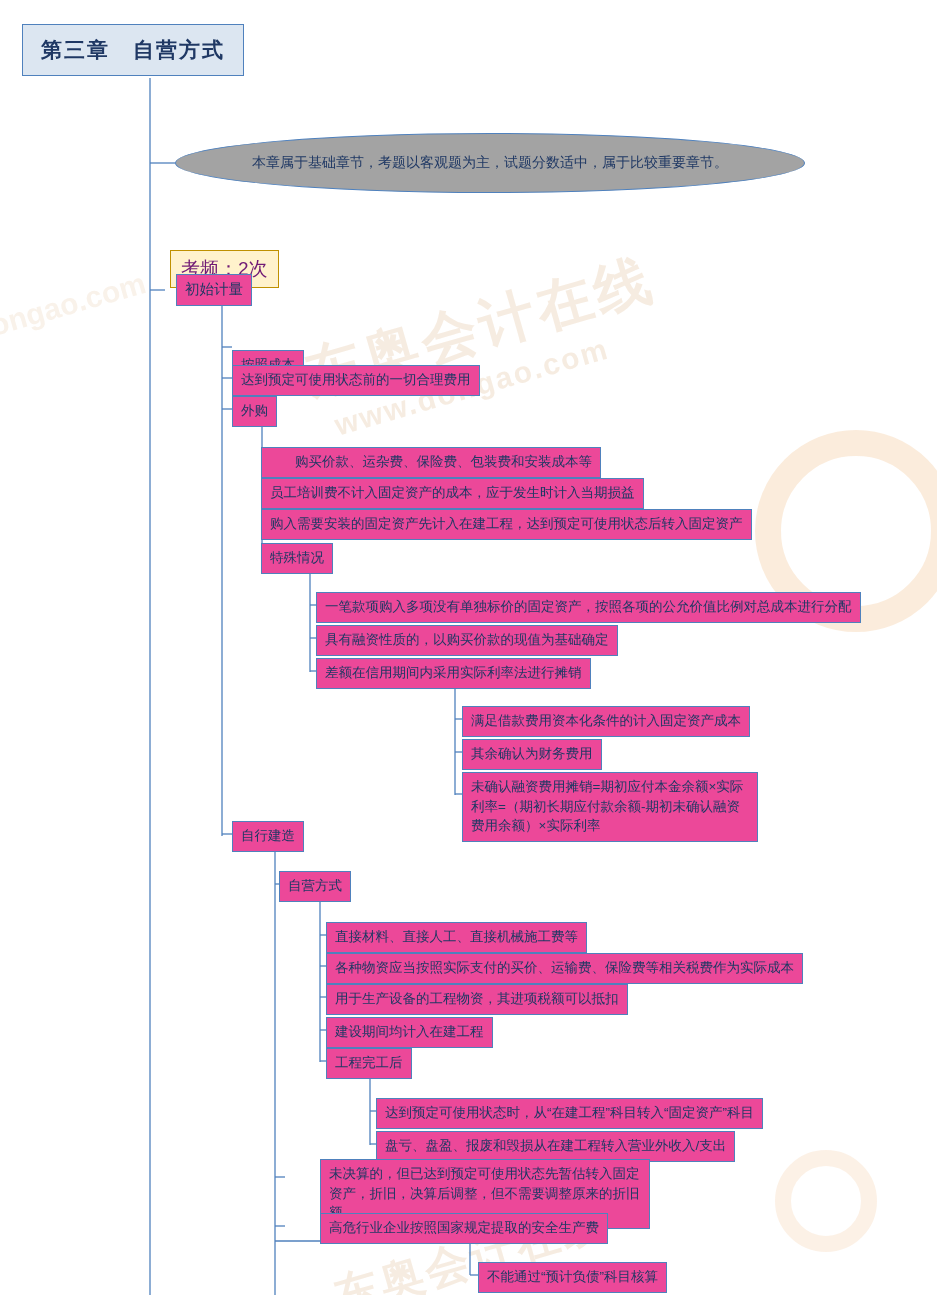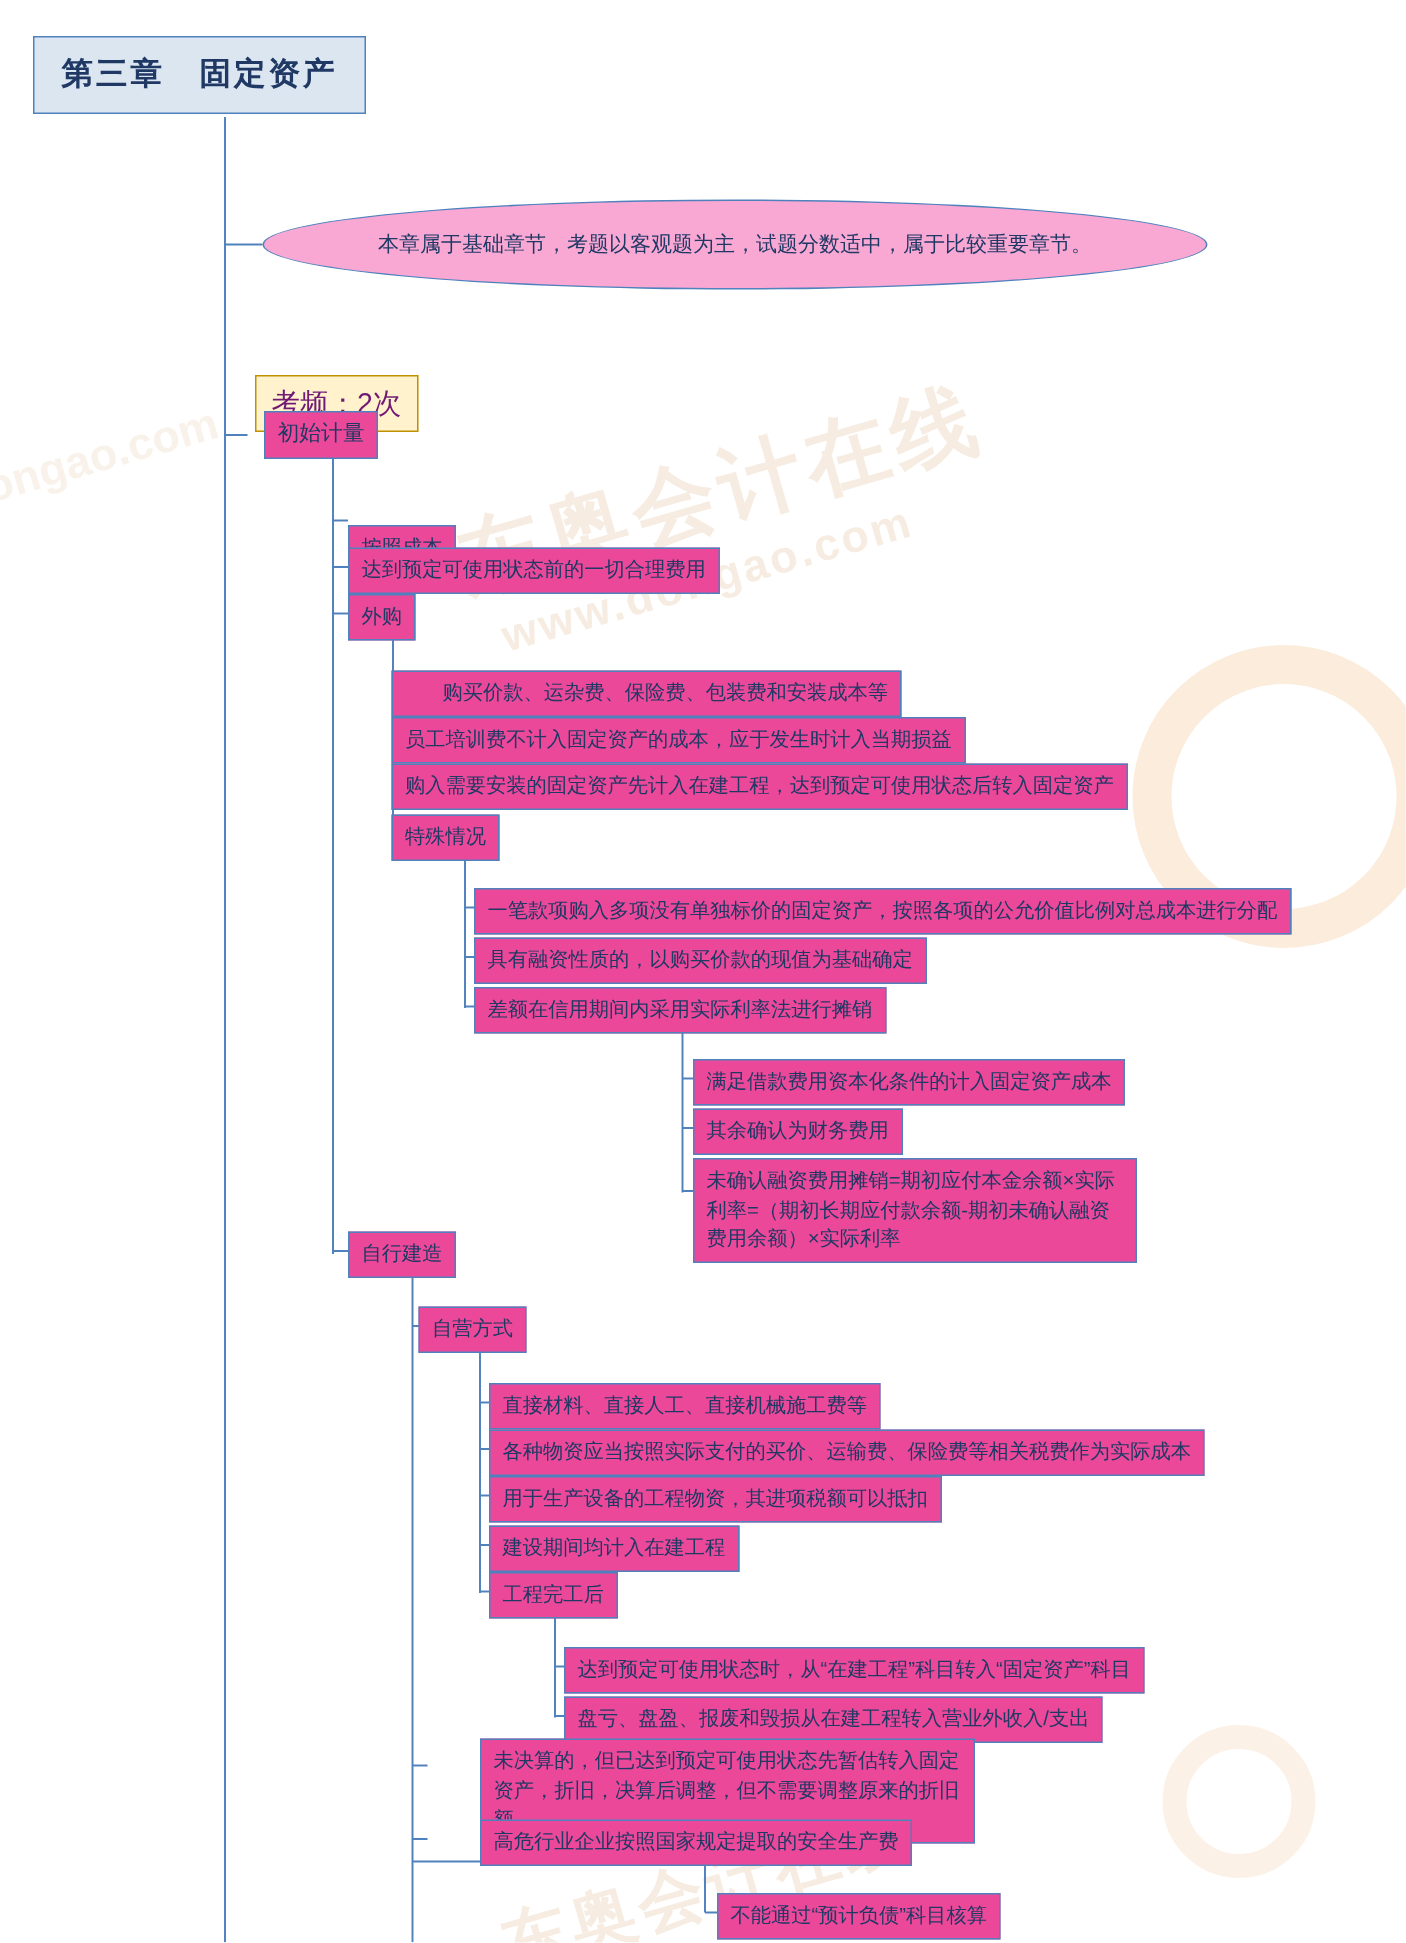--- a/index.html
+++ b/index.html
@@ -39,21 +39,21 @@
     background:#dce6f1;
     border:1.4px solid #4f81bd;
     font-size:21px;
     font-weight:bold;
     letter-spacing:2px;
     padding:10px 18px;
   }
   .ellipse{
     position:absolute;
     box-sizing:border-box;
-    background:#f9a8d4;
+    background:#a3a3a3;
     border:1px solid #4f81bd;
     border-radius:50%;
     color:#1f3864;
     font-size:14px;
     display:flex;align-items:center;justify-content:center;
     text-align:center;
     padding:0 18px;
   }
   .tag{
     position:absolute;
@@ -125,21 +125,21 @@
       <path d="M370,1076 L370,1145"></path>
       <path d="M370,1111 L380,1111"></path>
       <path d="M370,1144 L380,1144"></path>
 
       <path d="M470,1241 L470,1275"></path>
       <path d="M470,1275 L480,1275"></path>
       <path d="M275,1241 L470,1241"></path>
     </g>
   </svg>
 
-  <div class="node title" style="left:22px;top:24px;">第三章　固定资产</div>
+  <div class="node title" style="left:22px;top:24px;">第三章　自营方式</div>
 
   <div class="ellipse" style="left:175px;top:133px;width:630px;height:60px;">本章属于基础章节，考题以客观题为主，试题分数适中，属于比较重要章节。</div>
 
   <div class="tag" style="left:170px;top:218px;">考频：2次</div>
 
   <div class="node lv1" style="left:176px;top:274px;">初始计量</div>
 
   <div class="node" style="left:232px;top:334px;margin-top:16px;">按照成本</div>
   <div class="node" style="left:232px;top:365px;">达到预定可使用状态前的一切合理费用</div>
   <div class="node" style="left:232px;top:396px;">外购</div>

